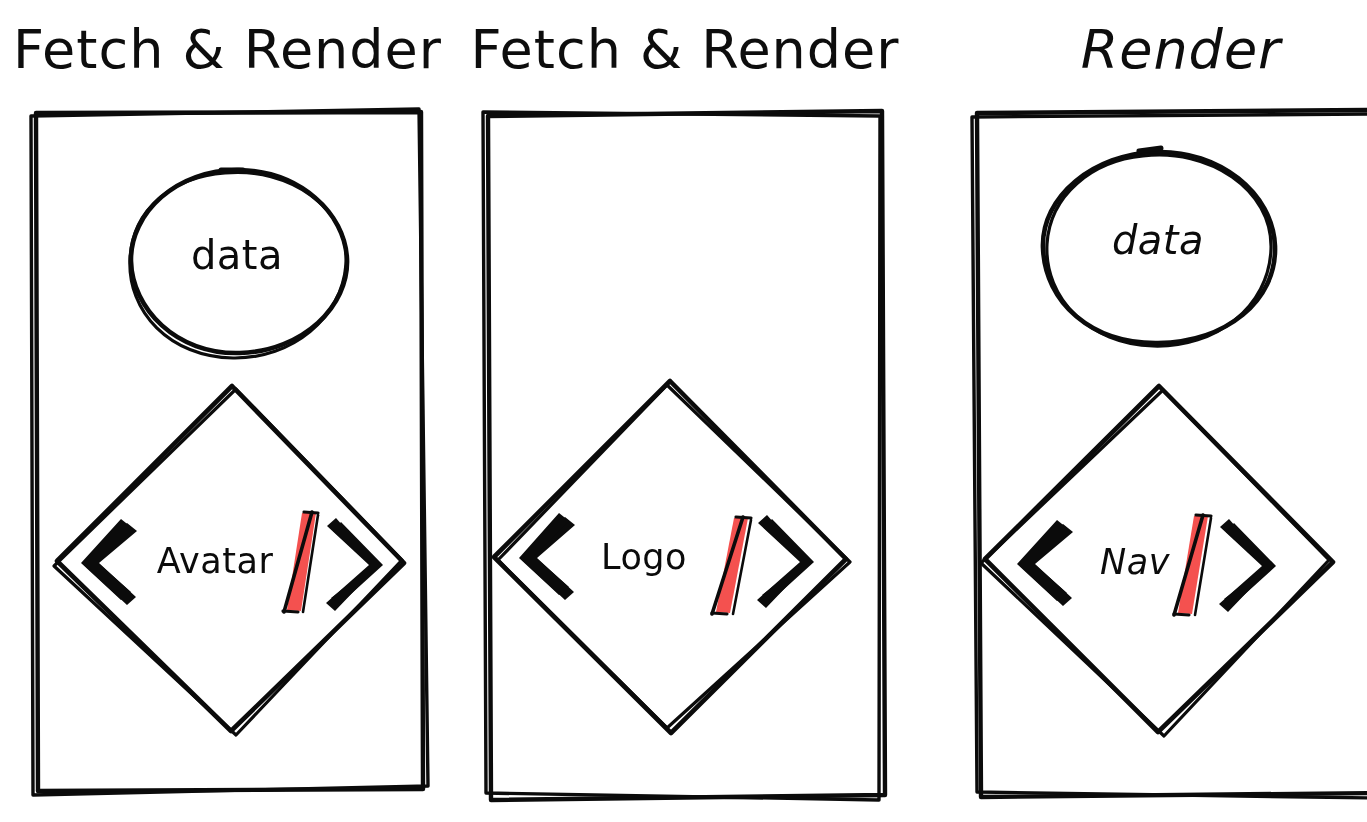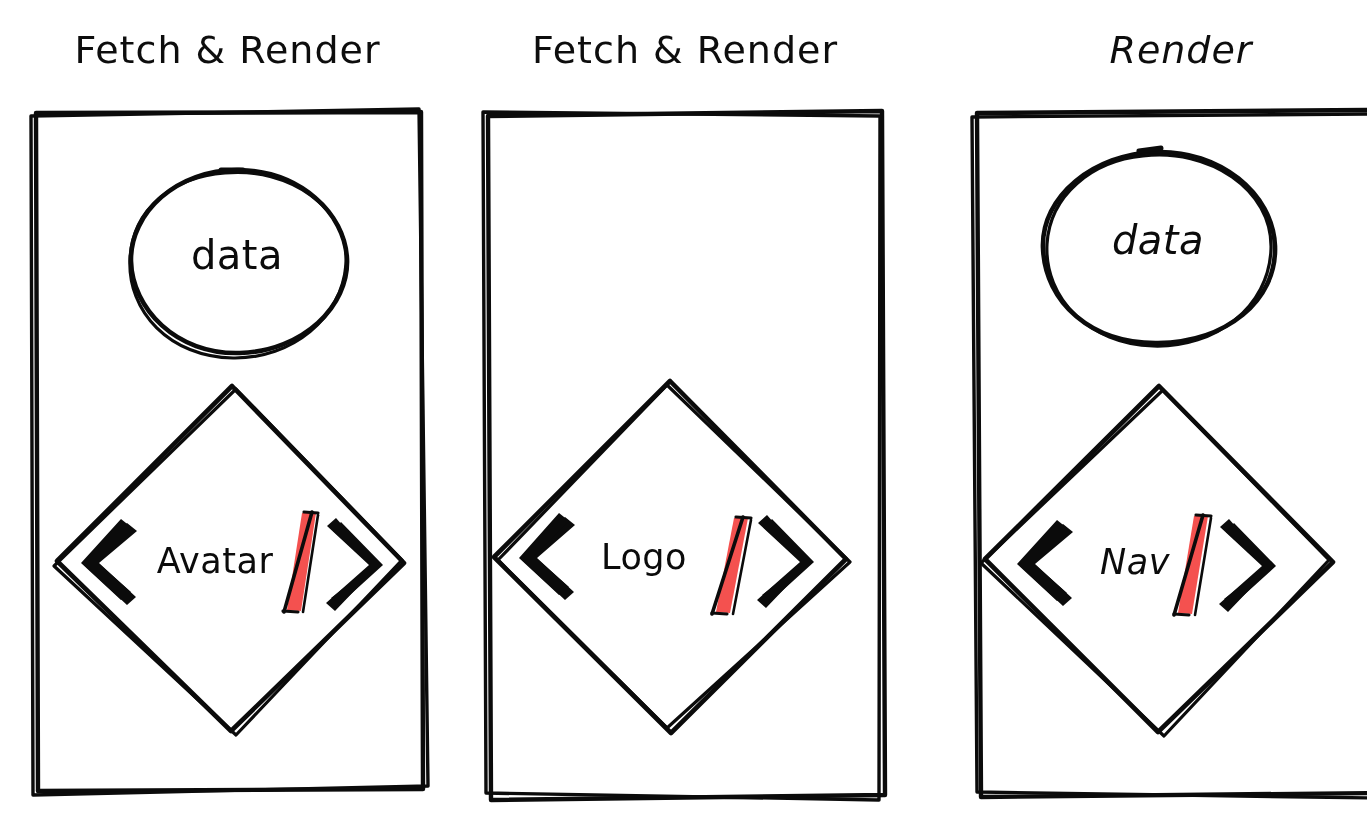--- a/index.html
+++ b/index.html
@@ -27,21 +27,21 @@
   #col-0 { left: 0px;    width: 455px; }
   #col-1 { left: 455px;  width: 460px; }
   #col-2 { left: 955px;  width: 452px; font-style: italic; }
 
   .panel-title {
     position: absolute;
     top: 22px;
     left: 0;
     width: 100%;
     text-align: center;
-    font-size: 38px;
+    font-size: 54px;
     line-height: 56px;
     color: #0d0d0d;
     letter-spacing: 1px;
     font-family: "DejaVu Sans", sans-serif;
     font-weight: 400;
     white-space: nowrap;
     -webkit-font-smoothing: antialiased;
   }
   .sketch-svg {
     position: absolute;

